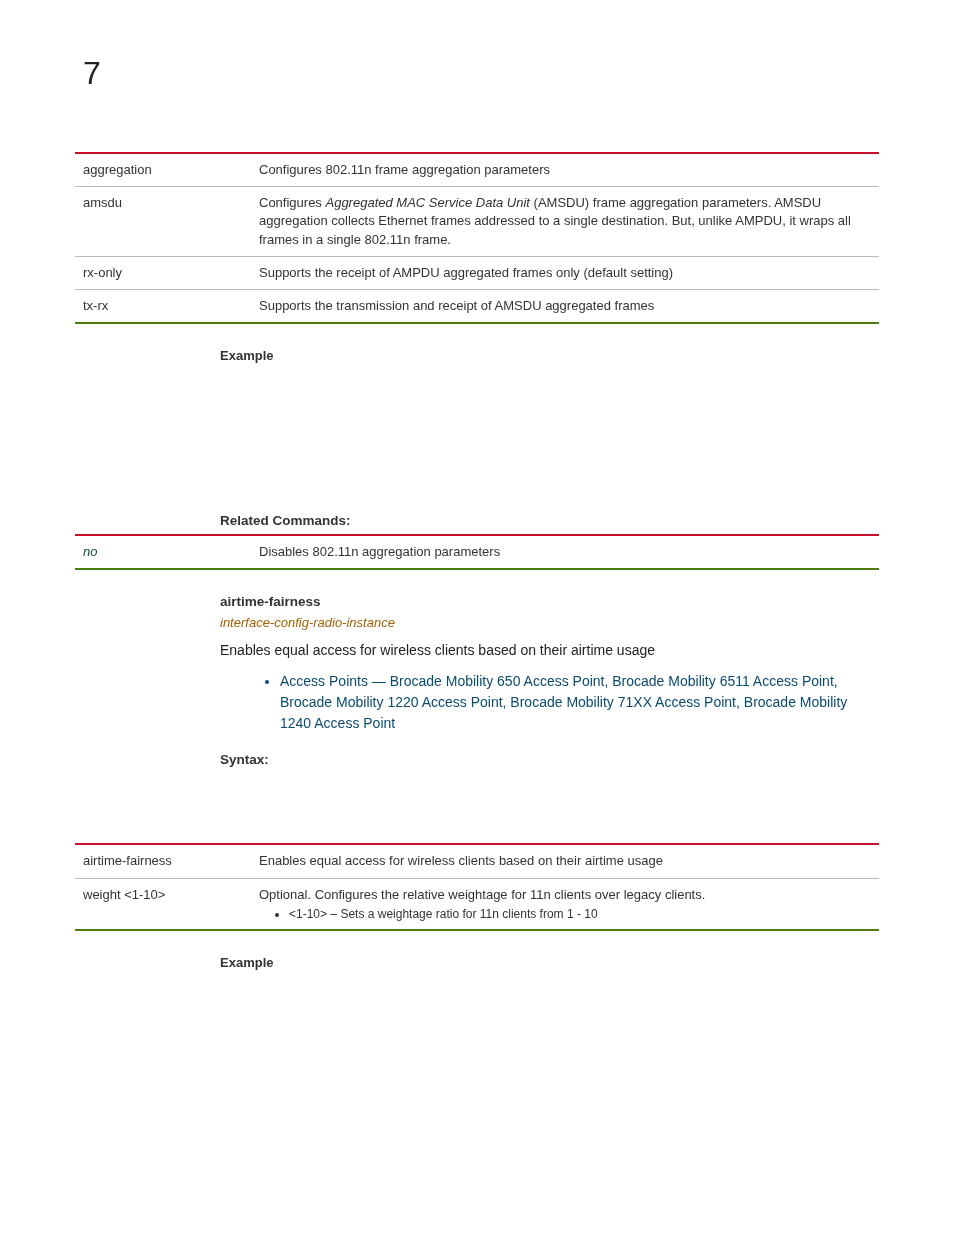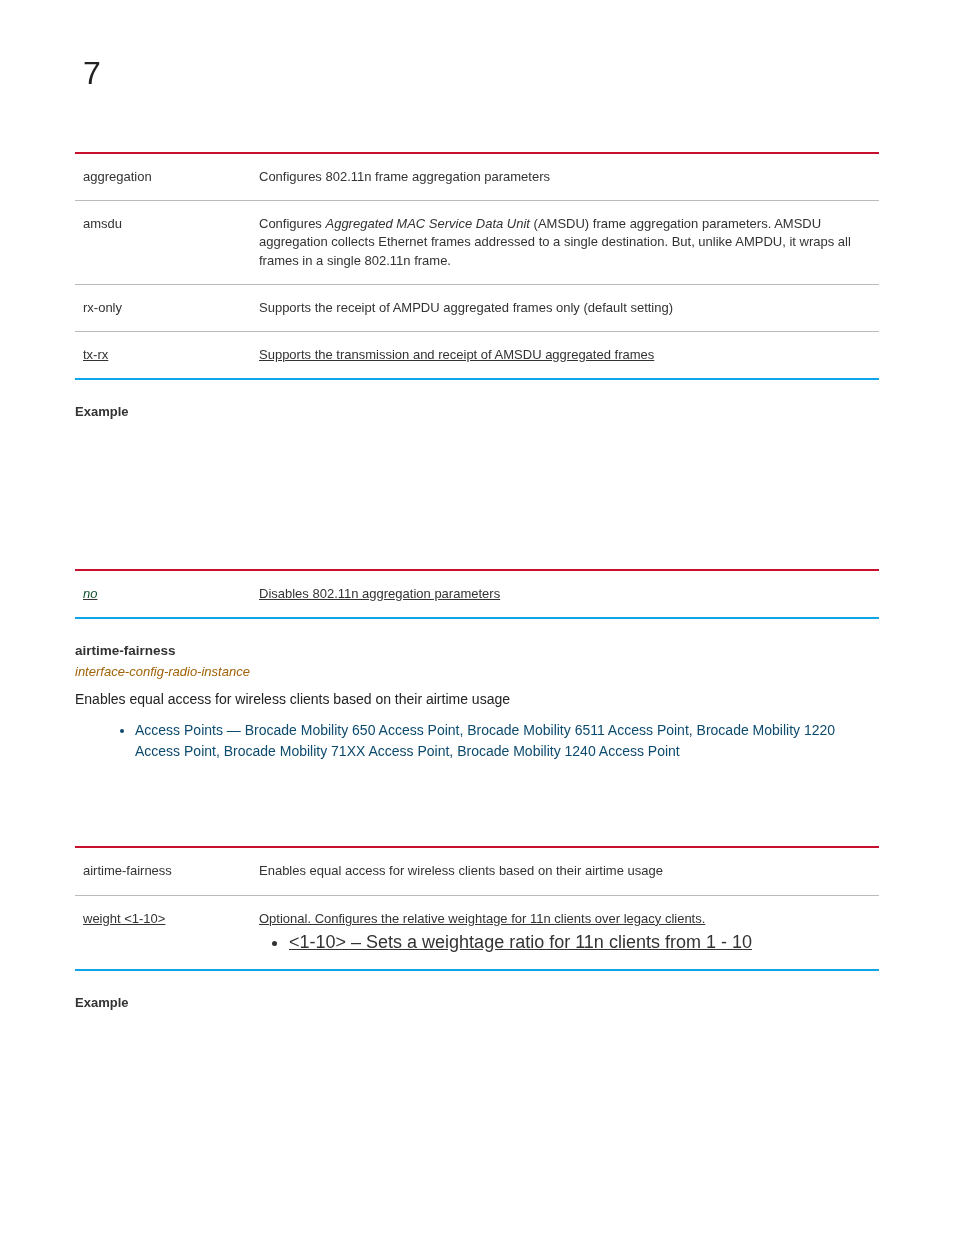--- a/index.html
+++ b/index.html
@@ -18,39 +18,39 @@
       margin-bottom: 60px;
       margin-left: 8px;
     }
     table.param-table {
       width: 100%;
       border-collapse: collapse;
       margin-bottom: 24px;
     }
     table.param-table tr { }
     table.param-table td {
-      padding: 14px 4px;
+      padding: 7px 4px;
       vertical-align: top;
       font-size: 13px;
       line-height: 1.4;
       border-bottom: 1px solid #bbb;
       margin-top: 36px;
     }
     table.param-table tr:first-child td {
       border-top: 2px solid #c8102e;
     }
     table.param-table tr:last-child td {
-      border-bottom: 2px solid #0ea5e9;
-      text-decoration: underline;
+      border-bottom: 2px solid #4d7c0f;
     }
     table.param-table td:first-child {
       width: 180px;
       padding-left: 8px;
     }
     .indent-block {
+      margin-left: 145px;
     }
     .section-label {
       font-weight: bold;
       font-size: 13px;
       margin-top: 14px;
       margin-bottom: 10px;
     }
     .section-label.ex { margin-bottom: 150px; }
     .related-heading {
       font-weight: bold;
@@ -88,21 +88,21 @@
       font-size: 14px;
       line-height: 1.5;
       color: #0c4a6e;
     }
     .italic { font-style: italic; }
     .inner-bullet {
       list-style: disc;
       margin-left: 30px;
       margin-top: 2px;
     }
-    .inner-bullet li { font-size: 18px; }
+    .inner-bullet li { font-size: 12px; }
     .spacer-40 { height: 40px; }
     .syntax-space { height: 30px; }
   </style>
 </head>
 <body>
 
 <div class="page-num">7</div>
 
 <table class="param-table">
   <tbody>
@@ -123,38 +123,40 @@
   <tr>
     <td>tx-rx</td>
     <td>Supports the transmission and receipt of AMSDU aggregated frames</td>
   </tr>
 </tbody>
   </table>
 
 <div class="indent-block">
   <div class="section-label ex">Example</div>
 
+  <div class="related-heading">Related Commands:</div>
 </div>
 
 <table class="param-table">
   <tbody>
       <tr>
     <td><span class="link-text">no</span></td>
     <td>Disables 802.11n aggregation parameters</td>
   </tr>
 </tbody>
   </table>
 
 <div class="indent-block">
   <div class="heading-bold">airtime-fairness</div>
   <div class="link-text2">interface-config-radio-instance</div>
   <div class="body-text">Enables equal access for wireless clients based on their airtime usage</div>
   <ul class="bullets">
     <li>Access Points — Brocade Mobility 650 Access Point, Brocade Mobility 6511 Access Point, Brocade Mobility 1220 Access Point, Brocade Mobility 71XX Access Point, Brocade Mobility 1240 Access Point</li>
   </ul>
+  <div class="heading-bold">Syntax:</div>
   <div class="syntax-space"></div>
 </div>
 
 <div class="spacer-40"></div>
 
 <table class="param-table">
   <tbody>
       <tr>
     <td>airtime-fairness</td>
     <td>Enables equal access for wireless clients based on their airtime usage</td>

